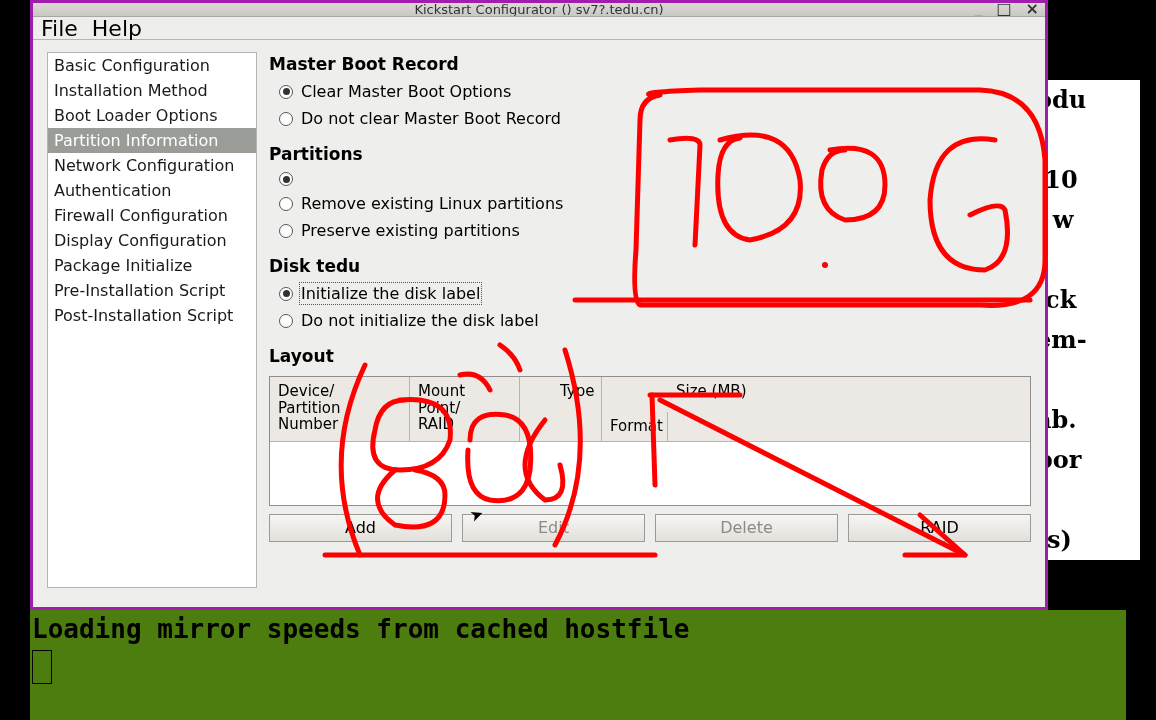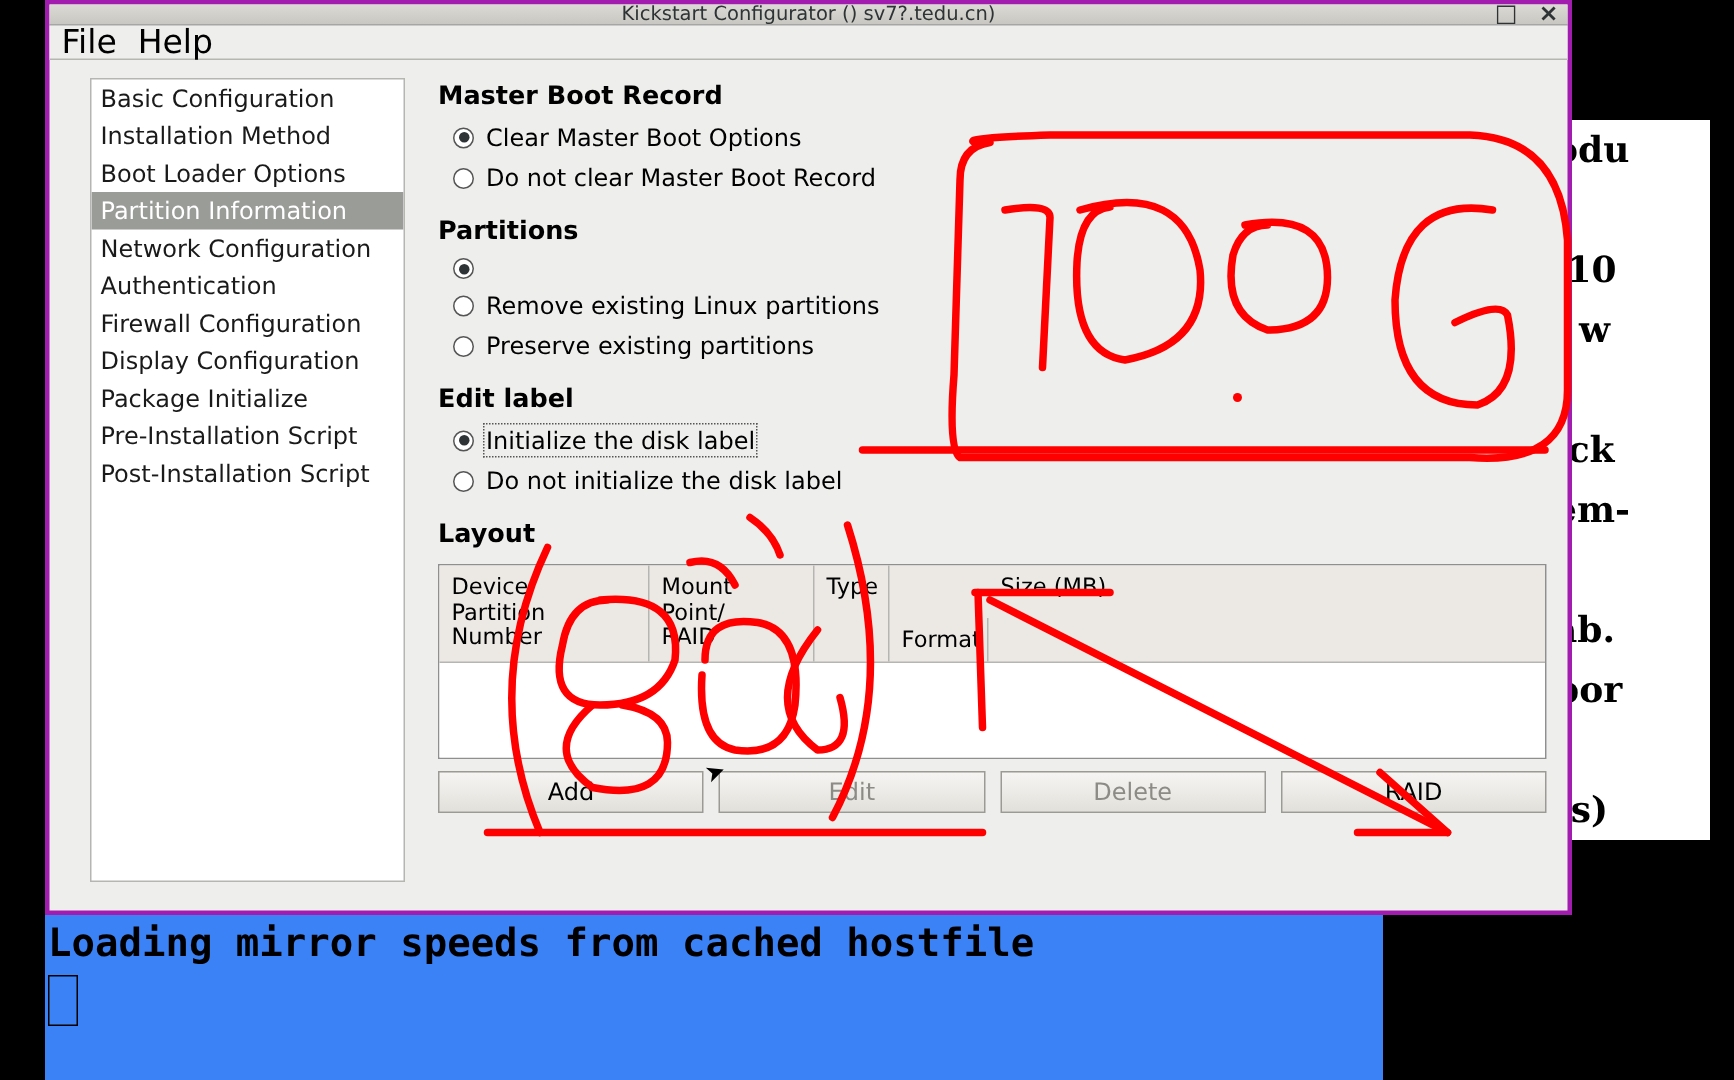--- a/index.html
+++ b/index.html
@@ -66,22 +66,22 @@
     display: flex;
     align-items: center;
     gap: 14px;
     border-bottom: 1px solid #b5b5b1;
     background: #eeeeec;
     font-size: 22px;
   }
   .menubar span { cursor: default; }
   .content {
     display: flex;
-    padding: 12px 14px 12px 27px;
-    gap: 22px;
+    padding: 12px 14px 12px 14px;
+    gap: 12px;
     height: calc(100% - 44px);
   }
   .sidebar {
     width: 210px;
     background: #fff;
     border: 1px solid #b5b5b1;
     overflow: auto;
     font-size: 16px;
   }
   .sidebar-item {
@@ -147,21 +147,21 @@
   }
   .layout-header .col {
     padding: 6px 8px;
     border-right: 1px solid #b5b5b1;
     white-space: pre-line;
     line-height: 1.1;
   }
   .layout-header .col:last-child { border-right: none; }
   .col-dev { width: 140px; }
   .col-mnt { width: 110px; }
-  .col-type { width: 50px; }
+  .col-type { width: 50px; margin-left: 32px; }
   .col-fmt { width: 66px; margin-top: 35px; }
   .col-size { flex: 1; }
   .layout-body { flex: 1; background: #fff; }
   .button-row {
     display: flex;
     gap: 10px;
     margin-top: 4px;
   }
   .btn {
     flex: 1;
@@ -171,23 +171,23 @@
     font-size: 16px;
     text-align: center;
     line-height: 26px;
     cursor: default;
   }
   .btn.disabled { color: #8d8b85; }
   .terminal {
     position: absolute;
     left: 30px;
     top: 610px;
-    width: 892px;
+    width: 1096px;
     height: 110px;
-    background: #3b82f6;
+    background: #4d7c0f;
     font-family: "DejaVu Sans Mono", monospace;
     font-size: 26px;
     font-weight: bold;
     color: #000;
     padding: 4px 2px;
   }
   .term-cursor {
     width: 20px;
     height: 34px;
     border: 1px solid #000;
@@ -269,21 +269,21 @@
       </div>
       <div class="radio-row">
         <span class="radio"></span>
         <span>Remove existing Linux partitions</span>
       </div>
       <div class="radio-row">
         <span class="radio"></span>
         <span>Preserve existing partitions</span>
       </div>
 
-      <div class="section-title" style="margin-top:10px">Edit label</div>
+      <div class="section-title" style="margin-top:10px">Disk tedu</div>
       <div class="radio-row">
         <span class="radio checked"></span>
         <span class="focus-outline">Initialize the disk label</span>
       </div>
       <div class="radio-row">
         <span class="radio"></span>
         <span>Do not initialize the disk label</span>
       </div>
 
       <div class="section-title" style="margin-top:10px">Layout</div>

